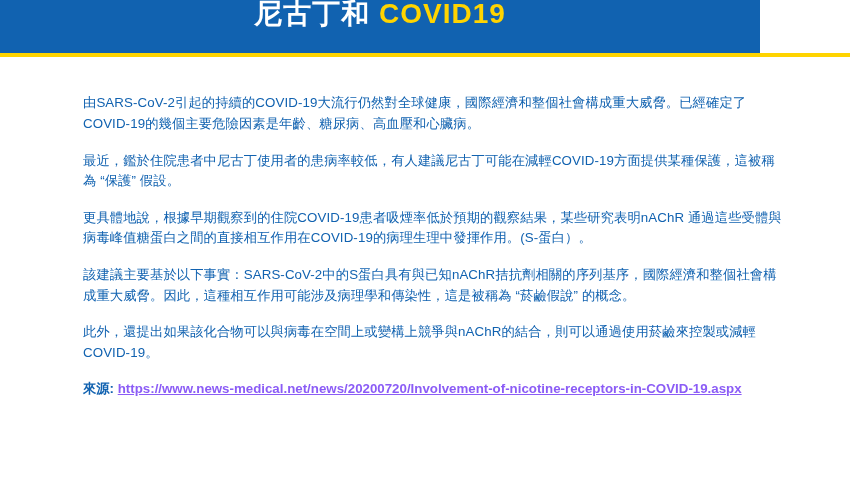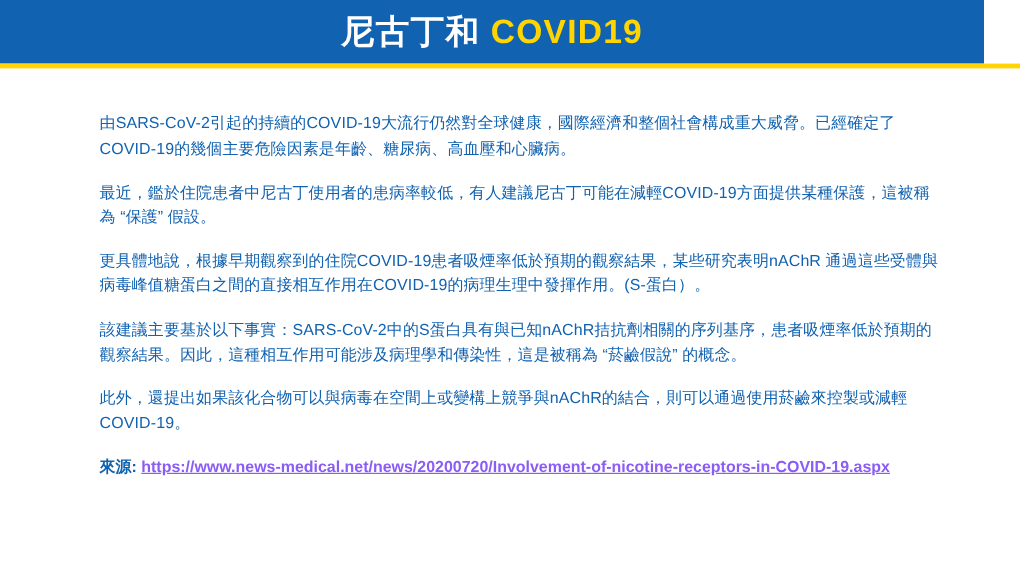--- a/index.html
+++ b/index.html
@@ -17,25 +17,24 @@
     position: relative;
     width: 850px;
     height: 478px;
     background: #ffffff;
     box-sizing: border-box;
   }
   .title-bar {
     position: absolute;
     top: 0;
     left: 0;
-    width: 820px;
+    width: 760px;
     height: 53px;
     background: #1162b0;
     display: flex;
-    align-items: center;
     justify-content: center;
   }
   .title-text {
     color: #ffffff;
     font-size: 28px;
     font-weight: bold;
     letter-spacing: 1px;
     line-height: 1;
     white-space: nowrap;
   }
@@ -94,19 +93,19 @@
 
   <div class="title-bar">
     <div class="title-text"><span>尼古丁和 </span><span class="title-accent">COVID19</span></div>
   </div>
   <div class="title-underline"></div>
 
   <div class="content">
     <p class="para">由SARS-CoV-2引起的持續的COVID-19大流行仍然對全球健康，國際經濟和整個社會構成重大威脅。已經確定了COVID-19的幾個主要危險因素是年齡、糖尿病、高血壓和心臟病。</p>
     <p class="para">最近，鑑於住院患者中尼古丁使用者的患病率較低，有人建議尼古丁可能在減輕COVID-19方面提供某種保護，這被稱為 “保護” 假設。</p>
     <p class="para">更具體地說，根據早期觀察到的住院COVID-19患者吸煙率低於預期的觀察結果，某些研究表明nAChR 通過這些受體與病毒峰值糖蛋白之間的直接相互作用在COVID-19的病理生理中發揮作用。(S-蛋白）。</p>
-    <p class="para">該建議主要基於以下事實：SARS-CoV-2中的S蛋白具有與已知nAChR拮抗劑相關的序列基序，患者吸煙率低於預期的觀察結果。因此，這種相互作用可能涉及病理學和傳染性，這是被稱為 “菸鹼假說” 的概念。</p>
+    <p class="para">該建議主要基於以下事實：SARS-CoV-2中的S蛋白具有與已知nAChR拮抗劑相關的序列基序，國際經濟和整個社會構成重大威脅。因此，這種相互作用可能涉及病理學和傳染性，這是被稱為 “菸鹼假說” 的概念。</p>
     <p class="para">此外，還提出如果該化合物可以與病毒在空間上或變構上競爭與nAChR的結合，則可以通過使用菸鹼來控製或減輕COVID-19。</p>
     <p class="source-para"><span>來源: </span><a class="source-link" href="#">https://www.news-medical.net/news/20200720/Involvement-of-nicotine-receptors-in-COVID-19.aspx</a></p>
   </div>
 
   <div class="bottom-strip"></div>
 </div>
 
 </body></html>

